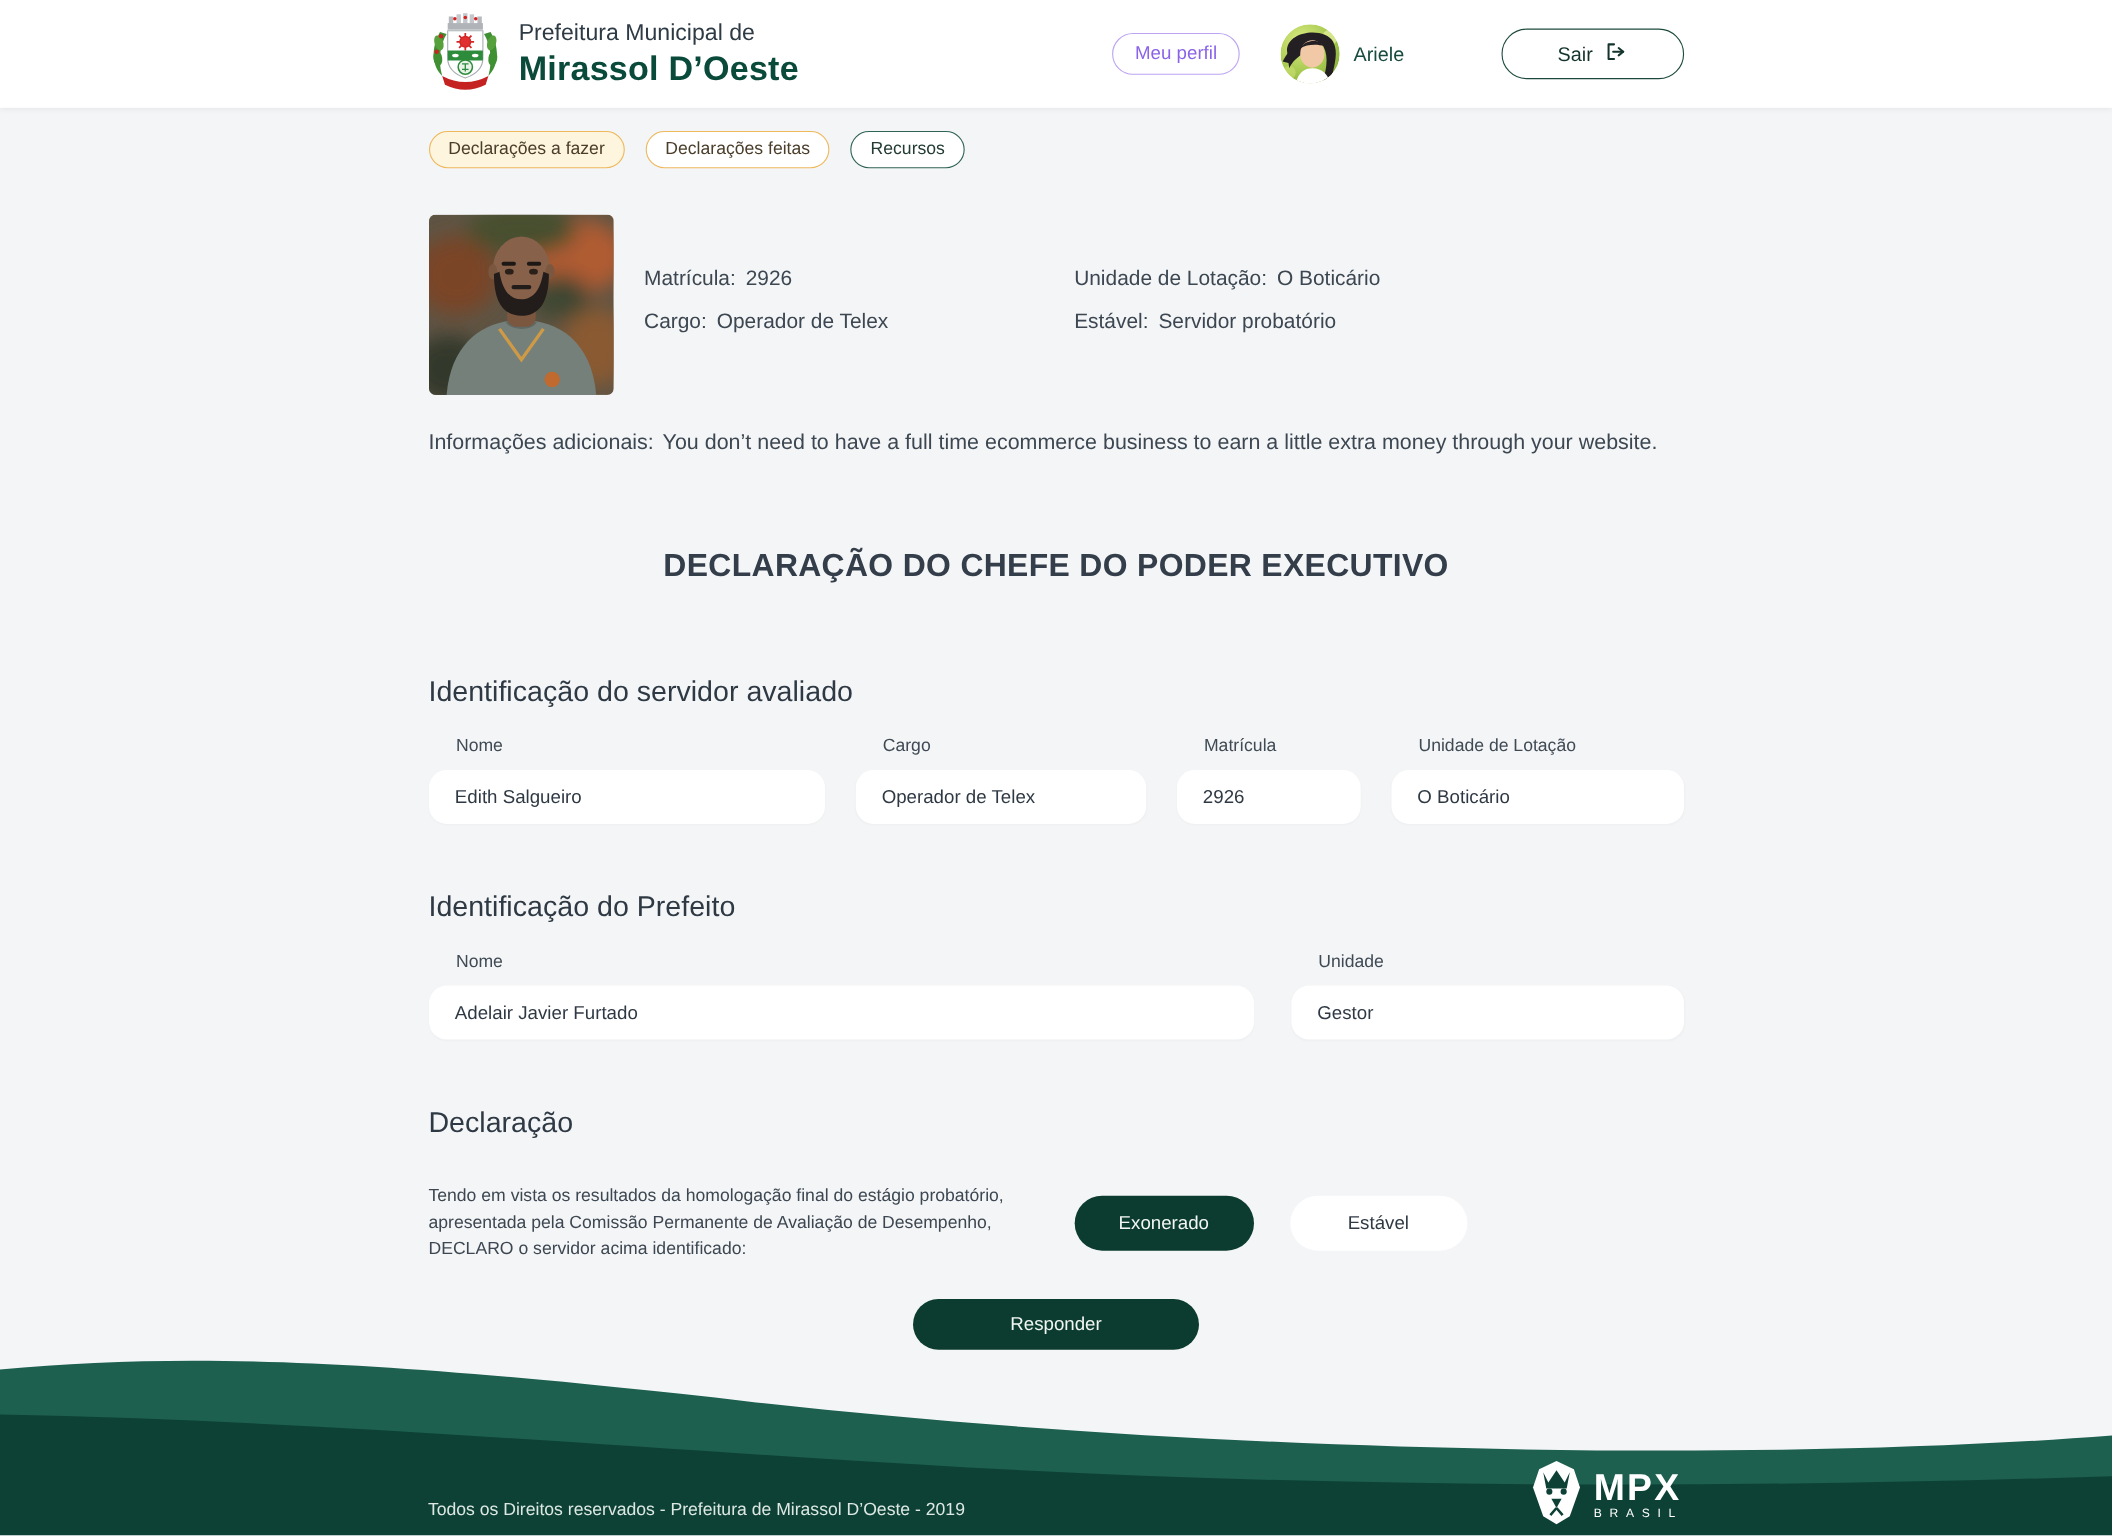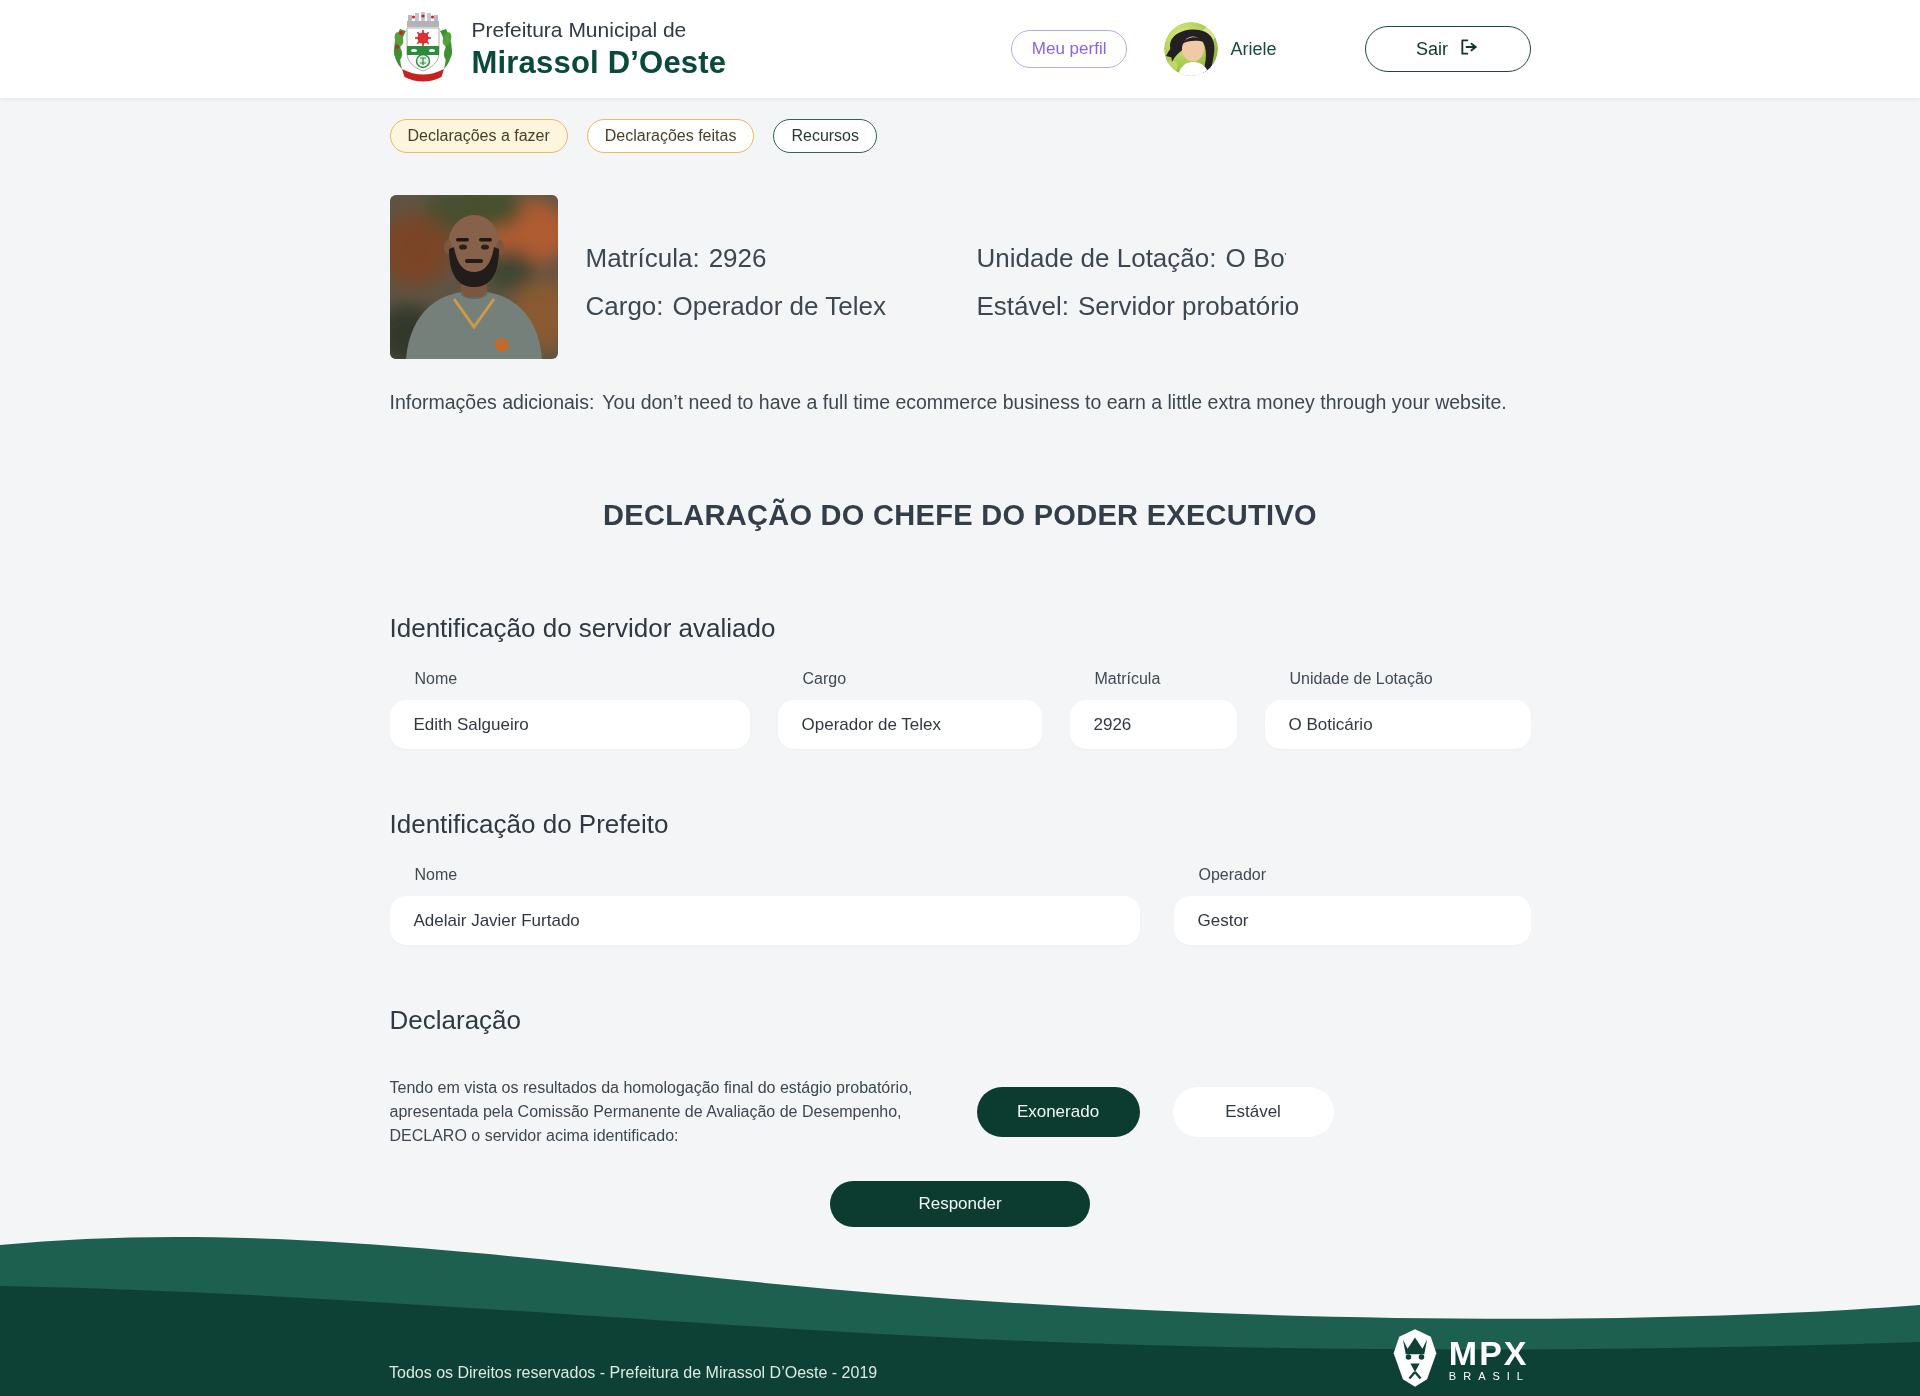--- a/index.html
+++ b/index.html
@@ -41,21 +41,21 @@
     padding:7px 17px; cursor:pointer; white-space:nowrap;
   }
   .tab.active { background:#fdf5dd; }
   .tab.recursos { border-color:#2f6355; color:#223b33; }
 
   
   .profile { display:flex; gap:28px; margin-top:42px; }
   .photo { width:168px; height:164px; border-radius:6px; overflow:hidden; flex:none; }
   .profile-main { flex:1; padding-top:4px; }
   .eval-title { font-size:31px; font-weight:700; color:#0b4a39; letter-spacing:.2px; }
-  .detail-grid { margin-top:44px; display:grid; grid-template-columns:391px 1fr; row-gap:17px; font-size:26px; color:#3c4751; }
+  .detail-grid { margin-top:44px; display:grid; grid-template-columns:391px 1fr; row-gap:17px; font-size:19px; color:#3c4751; }
   .detail-pair .lbl { margin-right:9px; }
   .clip-pair { max-width:309px; overflow:hidden; white-space:nowrap; }
 
   .info-line { display:flex; margin-top:31px; font-size:19.5px; color:#3c4751; line-height:25px; }
   .info-line .lbl { white-space:nowrap; margin-right:8px; }
 
   
   .decl-heading { margin-top:84px; font-size:29px; font-weight:700; color:#333e4a; letter-spacing:.3px;text-align:center; }
 
   
@@ -293,21 +293,21 @@
   </div>
 
   <div class="sec-prefeito">
     <div class="section-heading">Identificação do Prefeito</div>
     <div class="fields-grid-2">
       <div class="field">
         <div class="flabel">Nome</div>
         <div class="fbox">Adelair Javier Furtado</div>
       </div>
       <div class="field">
-        <div class="flabel">Operador</div>
+        <div class="flabel">Unidade</div>
         <div class="fbox">Gestor</div>
       </div>
     </div>
   </div>
 
   <div class="sec-declaracao">
     <div class="section-heading">Declaração</div>
     <div class="decl-row">
       <p class="statement">Tendo em vista os resultados da homologação final do estágio probatório, apresentada pela Comissão Permanente de Avaliação de Desempenho, DECLARO o servidor acima identificado:</p>
       <button class="opt-btn opt-primary">Exonerado</button>

